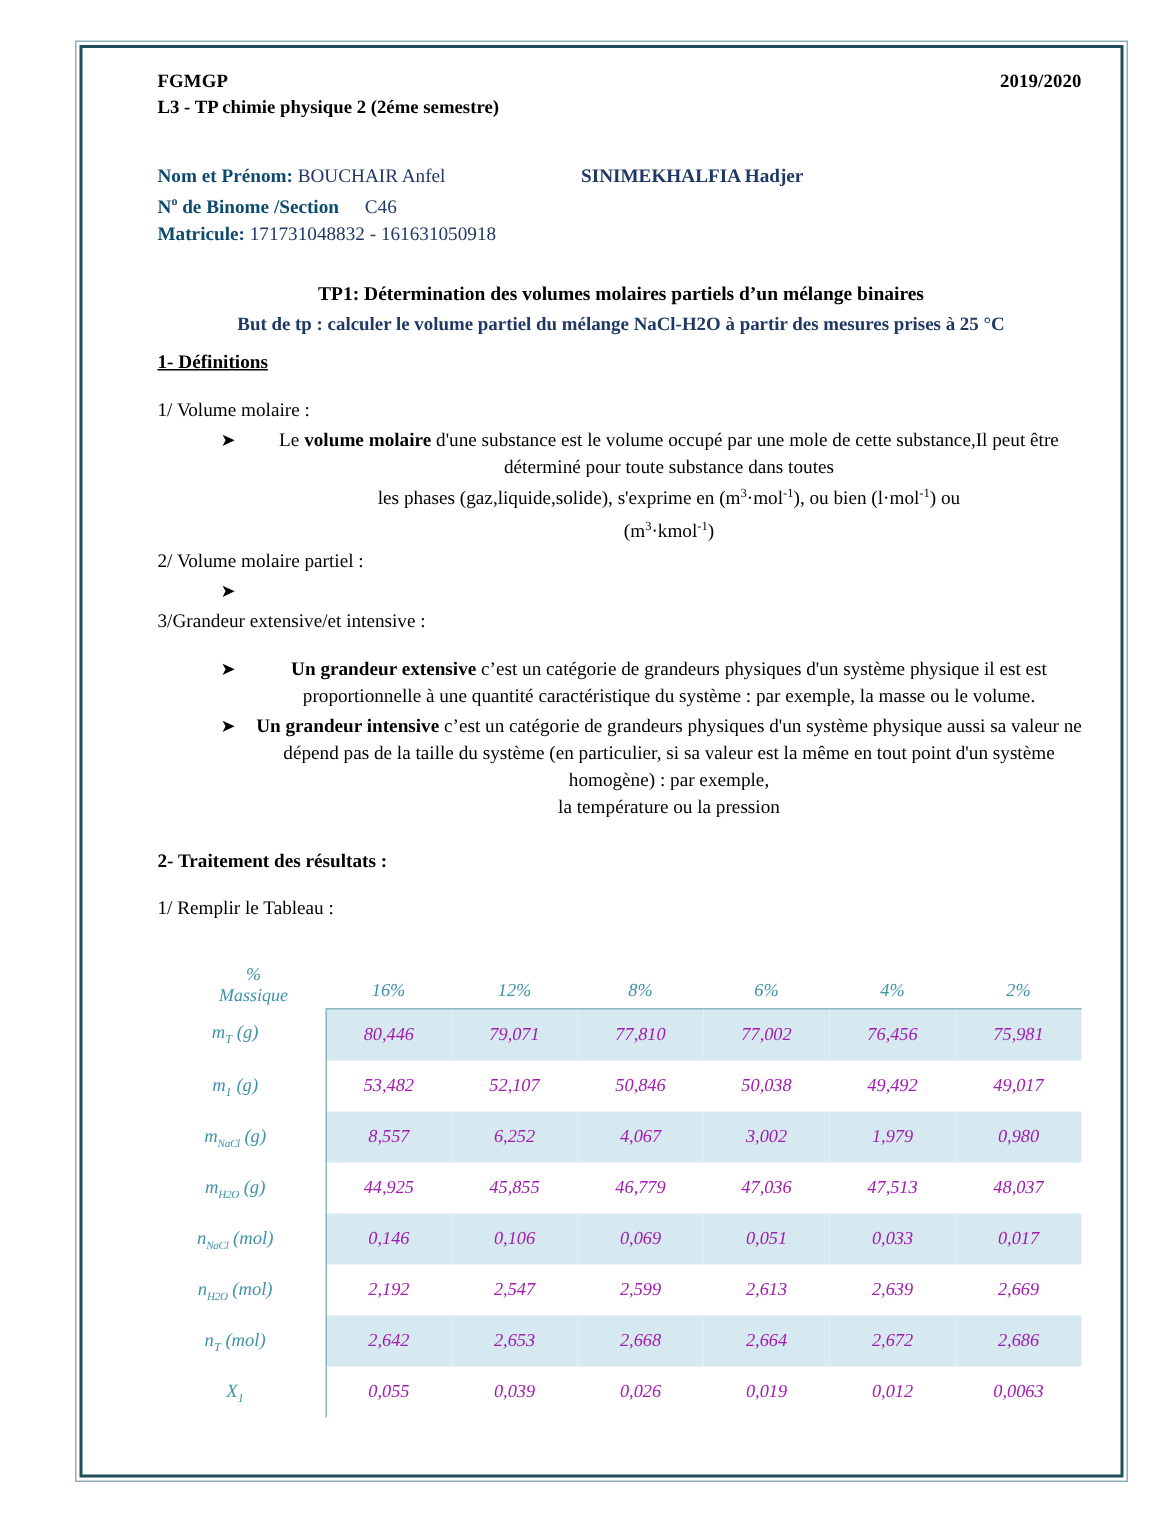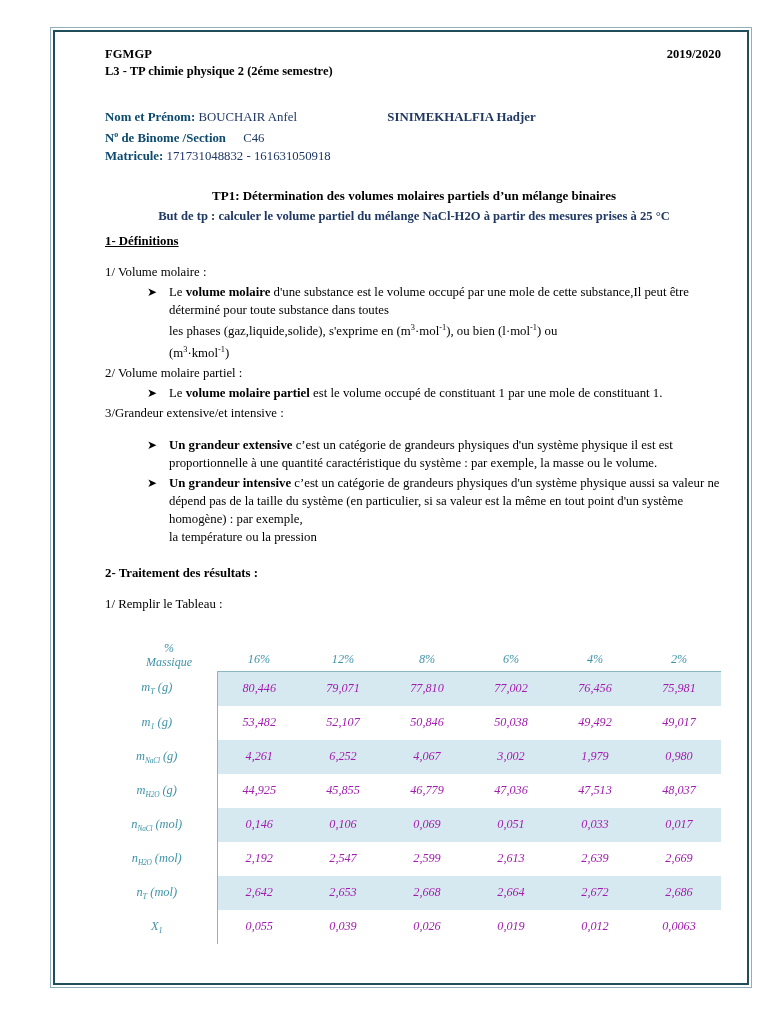--- a/index.html
+++ b/index.html
@@ -125,20 +125,21 @@
     width: 22px;
     flex: 0 0 22px;
     font-size: 12px;
     line-height: 18px;
     font-family: "DejaVu Sans", sans-serif;
   }
   .bullet-body {
     font-size: 12.8px;
     line-height: 18px;
     flex: 1 1 auto;
+    text-align: center;
   }
   .bullet-spaced { margin-top: 14px; }
   sup.u { font-size: 8.4px; vertical-align: super; }
   .b { font-weight: bold; }
 
   
   .tbl-wrap { margin-top: 16px; padding-left: 16px; }
   table.results {
     border-collapse: collapse;
     width: 600px;
@@ -229,21 +230,20 @@
         <span class="bullet-mark">➤</span>
         <span class="bullet-body"><span>Le </span><span class="b">volume molaire</span><span> d'une substance est le volume occupé par une mole de cette substance,Il peut être déterminé pour toute substance dans toutes</span><br>
           <span>les phases (gaz,liquide,solide), s'exprime en  (m</span><sup class="u">3</sup><span>·mol</span><sup class="u">-1</sup><span>), ou bien (l·mol</span><sup class="u">-1</sup><span>) ou</span><br>
           <span>(m</span><sup class="u">3</sup><span>·kmol</span><sup class="u">-1</sup><span>)</span>
         </span>
       </div>
 
       <div class="para-tight">2/ Volume molaire partiel :</div>
       <div class="bullet">
         <span class="bullet-mark">➤</span>
-        <span class="bullet-body"><span>Le </span><span class="b">volume molaire partiel</span><span> est le volume occupé de constituant 1 par une mole de constituant 1.</span></span>
       </div>
 
       <div class="para-tight">3/Grandeur extensive/et intensive :</div>
       <div class="bullet bullet-spaced">
         <span class="bullet-mark">➤</span>
         <span class="bullet-body"><span class="b">Un grandeur extensive</span><span> c’est un  catégorie de grandeurs physiques d'un système physique il est  est proportionnelle à une quantité caractéristique du système : par exemple, la masse ou le volume.</span></span>
       </div>
       <div class="bullet">
         <span class="bullet-mark">➤</span>
         <span class="bullet-body"><span class="b">Un grandeur intensive</span><span> c’est un catégorie de grandeurs physiques d'un système physique aussi sa valeur ne dépend pas de la taille du système (en particulier, si sa valeur est la même en tout point d'un système homogène) : par exemple,</span><br><span>la température ou la pression</span></span>
@@ -294,21 +294,21 @@
                 <td class="rowlbl"><span>m</span><span class="sub">1</span><span> (g)</span></td>
                 <td>53,482</td>
                 <td>52,107</td>
                 <td>50,846</td>
                 <td>50,038</td>
                 <td>49,492</td>
                 <td>49,017</td>
               </tr>
               <tr class="shade">
                 <td class="rowlbl"><span>m</span><span class="sub-sm">NaCl</span><span> (g)</span></td>
-                <td>4,261</td>
+                <td>8,557</td>
                 <td>6,252</td>
                 <td>4,067</td>
                 <td>3,002</td>
                 <td>1,979</td>
                 <td>0,980</td>
               </tr>
               <tr>
                 <td class="rowlbl"><span>m</span><span class="sub-sm">H2O</span><span> (g)</span></td>
                 <td>44,925</td>
                 <td>45,855</td>

